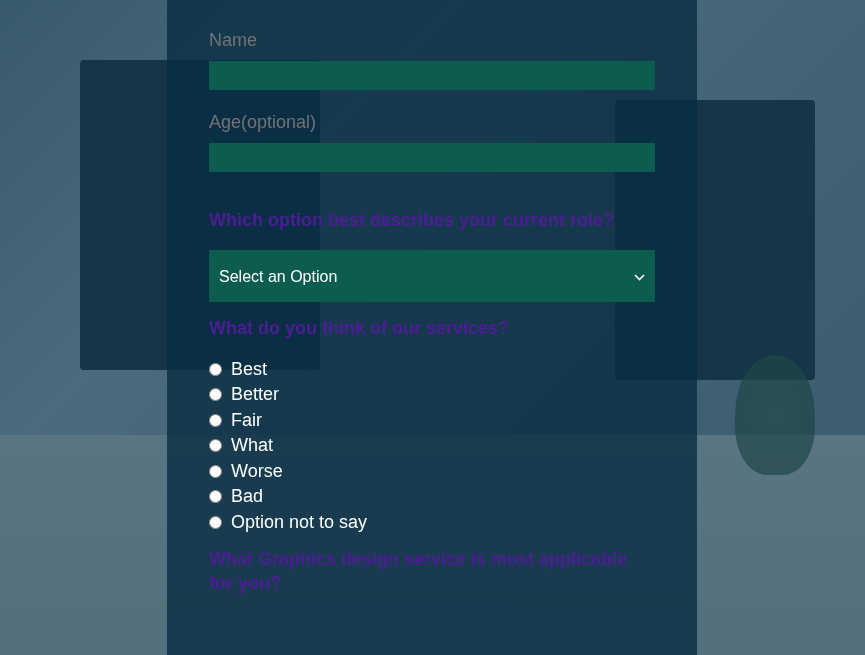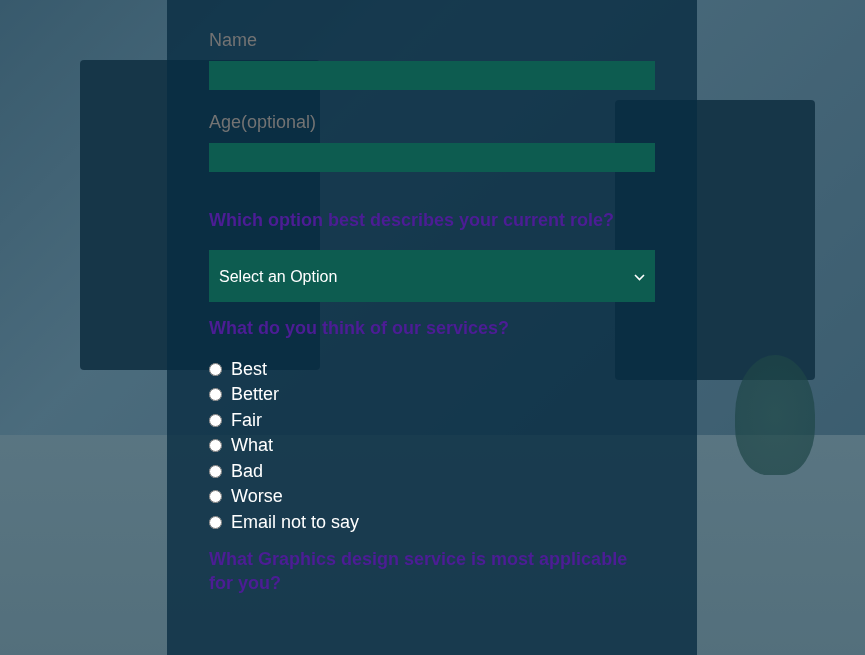--- a/index.html
+++ b/index.html
@@ -203,27 +203,27 @@
     <div class="radio-row">
       <input type="radio" name="svc" class="radio-input" style="">
       <label class="radio-label">Fair</label>
     </div>
     <div class="radio-row">
       <input type="radio" name="svc" class="radio-input" style="">
       <label class="radio-label">What</label>
     </div>
     <div class="radio-row">
       <input type="radio" name="svc" class="radio-input" style="">
+      <label class="radio-label">Worse</label>
+    </div>
+    <div class="radio-row">
+      <input type="radio" name="svc" class="radio-input" style="">
       <label class="radio-label">Bad</label>
     </div>
     <div class="radio-row">
       <input type="radio" name="svc" class="radio-input" style="">
-      <label class="radio-label">Worse</label>
-    </div>
-    <div class="radio-row">
-      <input type="radio" name="svc" class="radio-input" style="">
-      <label class="radio-label">Email not to say</label>
+      <label class="radio-label">Option not to say</label>
     </div>
   </div>
 
   <label class="question-label">What Graphics design service is most applicable for you?</label>
 
 </div>
 
 </body></html>

